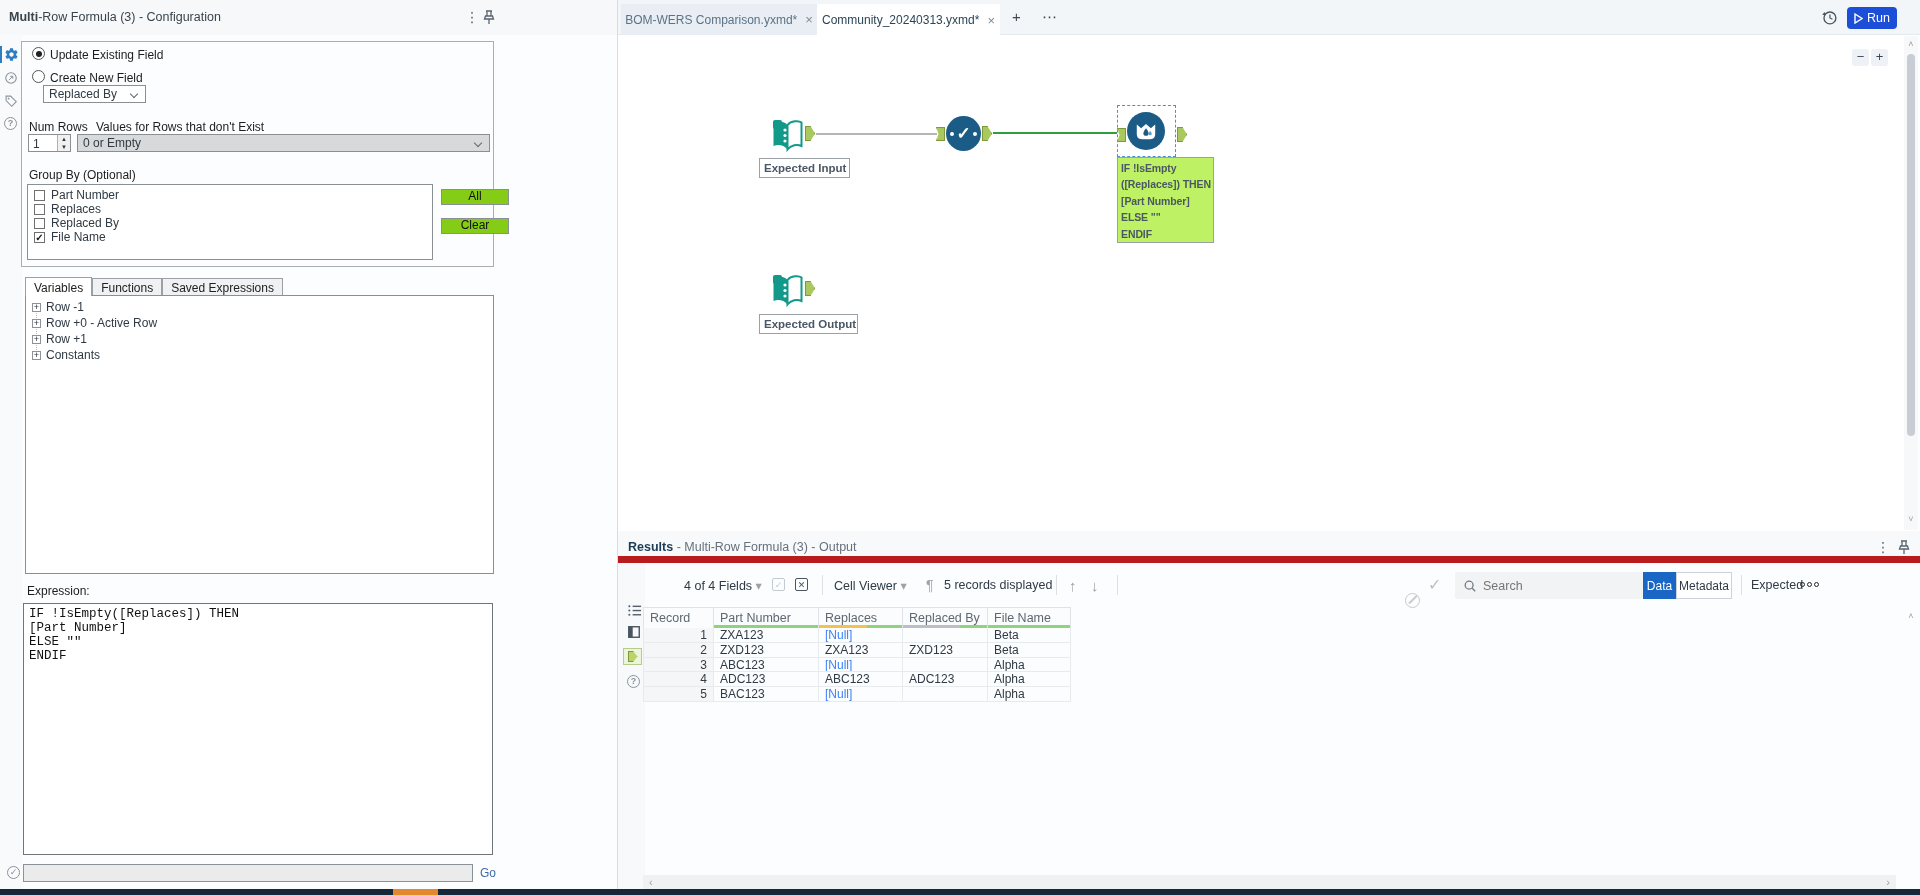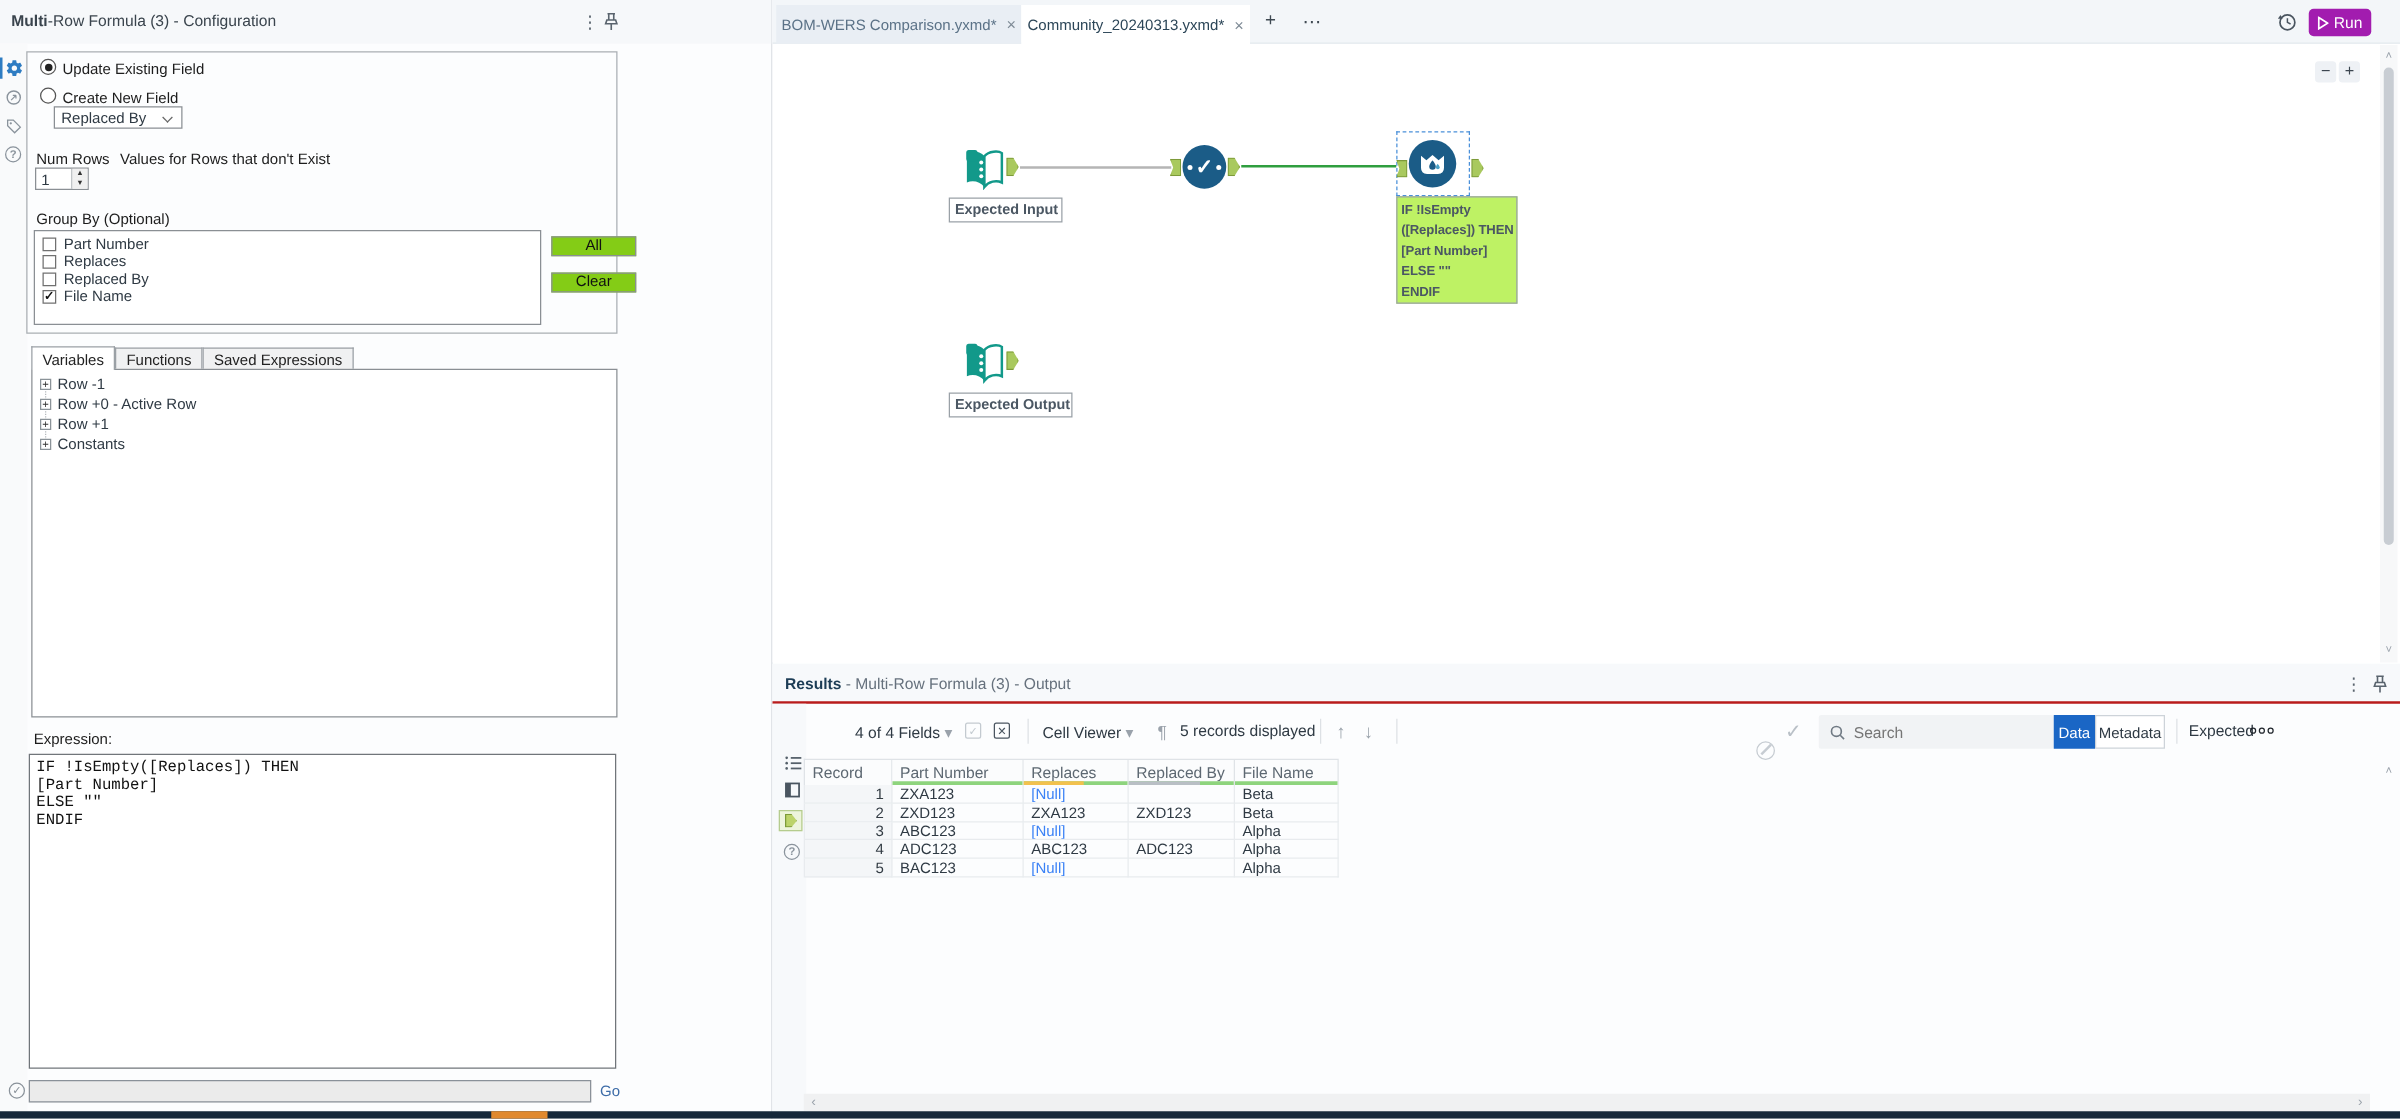--- a/index.html
+++ b/index.html
@@ -38,35 +38,35 @@
 .exprbox{position:absolute;left:23px;top:603px;width:470px;height:252px;border:1px solid #70757a;background:#fff;padding:3px 5px;font-family:"Liberation Mono",monospace;font-size:12.5px;line-height:14px;white-space:pre;color:#111}
 .checkcircle{position:absolute;left:7px;top:866px;width:13px;height:13px;border:1.3px solid #8a929a;border-radius:50%;color:#8a929a;font-size:9px;line-height:11px;text-align:center}
 .goinput{position:absolute;left:23px;top:864px;width:450px;height:18px;border:1px solid #8a9199;background:#ebebeb}
 .golink{position:absolute;left:480px;top:866px;color:#3d6ca8}
 
 .canvas{position:absolute;left:618px;top:0;width:1302px;height:530px;background:#fff}
 .tabbar{position:absolute;left:0;top:0;width:100%;height:35px;background:#f3f6f9;border-bottom:1px solid #e4e9ee}
 .wtab{position:absolute;top:4px;height:31px;display:flex;align-items:center;justify-content:center;padding:0 8px;font-size:12px;white-space:nowrap}
 .wtab .x{margin-left:8px;color:#7f8b96;font-size:13px}
 .tbtn{position:absolute;top:8px;color:#3f4952;font-size:15px}
-.runbtn{position:absolute;left:1229px;top:7px;width:50px;height:22px;background:#a21caf;border-radius:4px;color:#fff;display:flex;align-items:center;justify-content:center;gap:4px;font-size:12.5px}
+.runbtn{position:absolute;left:1229px;top:7px;width:50px;height:22px;background:#1d4ed8;border-radius:4px;color:#fff;display:flex;align-items:center;justify-content:center;gap:4px;font-size:12.5px}
 .zoombtn{position:absolute;top:49px;width:17px;height:17px;background:#eef1f5;border-radius:3px;color:#3c4650;font-size:13px;line-height:15px;text-align:center}
 .anchor-out{position:absolute;width:10px;height:15px;background:#a9c95e;border:1px solid #7d9a3a;clip-path:polygon(0 0,55% 0,100% 50%,55% 100%,0 100%)}
 .anchor-in{position:absolute;width:9px;height:14px;background:#a9c95e;border:1px solid #7d9a3a;clip-path:polygon(0 0,100% 0,100% 100%,0 100%,28% 50%)}
 .conn{position:absolute;height:2px}
 .toolcircle{position:absolute;border-radius:50%;background:#1b5c87;display:flex;align-items:center;justify-content:center}
 .toollabel{position:absolute;border:1px solid #9aa1a7;background:#fff;color:#4b5763;font-weight:bold;font-size:11.5px;display:flex;align-items:center;padding:0 4px;white-space:nowrap}
 .annot{position:absolute;left:499px;top:157px;width:97px;height:86px;border:1px solid #9aa1a7;background:#bef264;color:#4b5763;font-weight:bold;font-size:10.5px;letter-spacing:-0.1px;line-height:16.4px;white-space:pre;padding:2px 3px;overflow:hidden}
 .dashsel{position:absolute;border:1px dashed #4a90d9}
 .vscroll{position:absolute;left:1286px;top:36px;width:14px;height:494px;background:#f7f8f9}
 .vthumb{position:absolute;left:3px;width:8px;background:#c8cdd3;border-radius:4px}
 .scrollglyph{color:#9aa2ab;font-size:9px;position:absolute;text-align:center;width:14px}
 
 .results{position:absolute;left:618px;top:531px;width:1302px;height:359px;background:#fcfdfe}
-.res-header{position:absolute;left:0;top:0;width:100%;height:32px;background:#f7f9fb;border-bottom:2px solid #b91c1c}
+.res-header{position:absolute;left:0;top:0;width:100%;height:32px;background:#f7f9fb;border-bottom:7px solid #b91c1c}
 .res-rail{position:absolute;left:0;top:32px;width:27px;bottom:0;background:#f7f9fb}
 .toolbar{position:absolute;left:27px;top:32px;right:16px;height:44px;display:flex;align-items:center;font-size:12.5px}
 .tsep{width:1px;height:20px;background:#dde1e5;position:absolute}
 .ticon{color:#9aa2ab}
 .grid{position:absolute;left:25px;top:76px}
 .ghead{display:flex;border-top:1px solid #dfe3e7;border-left:1px solid #dfe3e7}
 .gh{position:relative;height:20px;border-right:1px solid #dfe3e7;color:#5d6872;padding:3px 0 0 6px;background:#fbfcfd;font-size:12.5px}
 .gh .bar{position:absolute;left:0;bottom:0;height:3px;width:100%}
 .grow{display:flex;border-left:1px solid #e8ebee}
 .gc{height:14.8px;border-right:1px solid #e8ebee;border-bottom:1px solid #e8ebee;font-size:12px;line-height:14px;padding:0 6px;overflow:hidden;white-space:nowrap}
@@ -128,20 +128,24 @@
       </div>
     <div class="lbl" style="left:29px;top:120px">Num Rows</div>
     <div class="lbl" style="left:96px;top:120px">Values for Rows that don't Exist</div>
     <div class="spin">
       <div class="val">1</div>
       <div class="btns">
           <div>▲</div>
           <div>▼</div>
         </div>
     </div>
+    <div class="combo" style="left:77px;top:134px;width:413px;height:18px;background:#d7d9da">
+        <span>0 or Empty</span>
+        <span class="chev"></span>
+      </div>
     <div class="lbl" style="left:29px;top:168px">Group By (Optional)</div>
     <div class="listbox">
       <div class="cbrow" style="top:3px">
           <span class="cb"></span>
           <span>Part Number</span>
         </div>
       <div class="cbrow" style="top:17px">
           <span class="cb"></span>
           <span>Replaces</span>
         </div>

